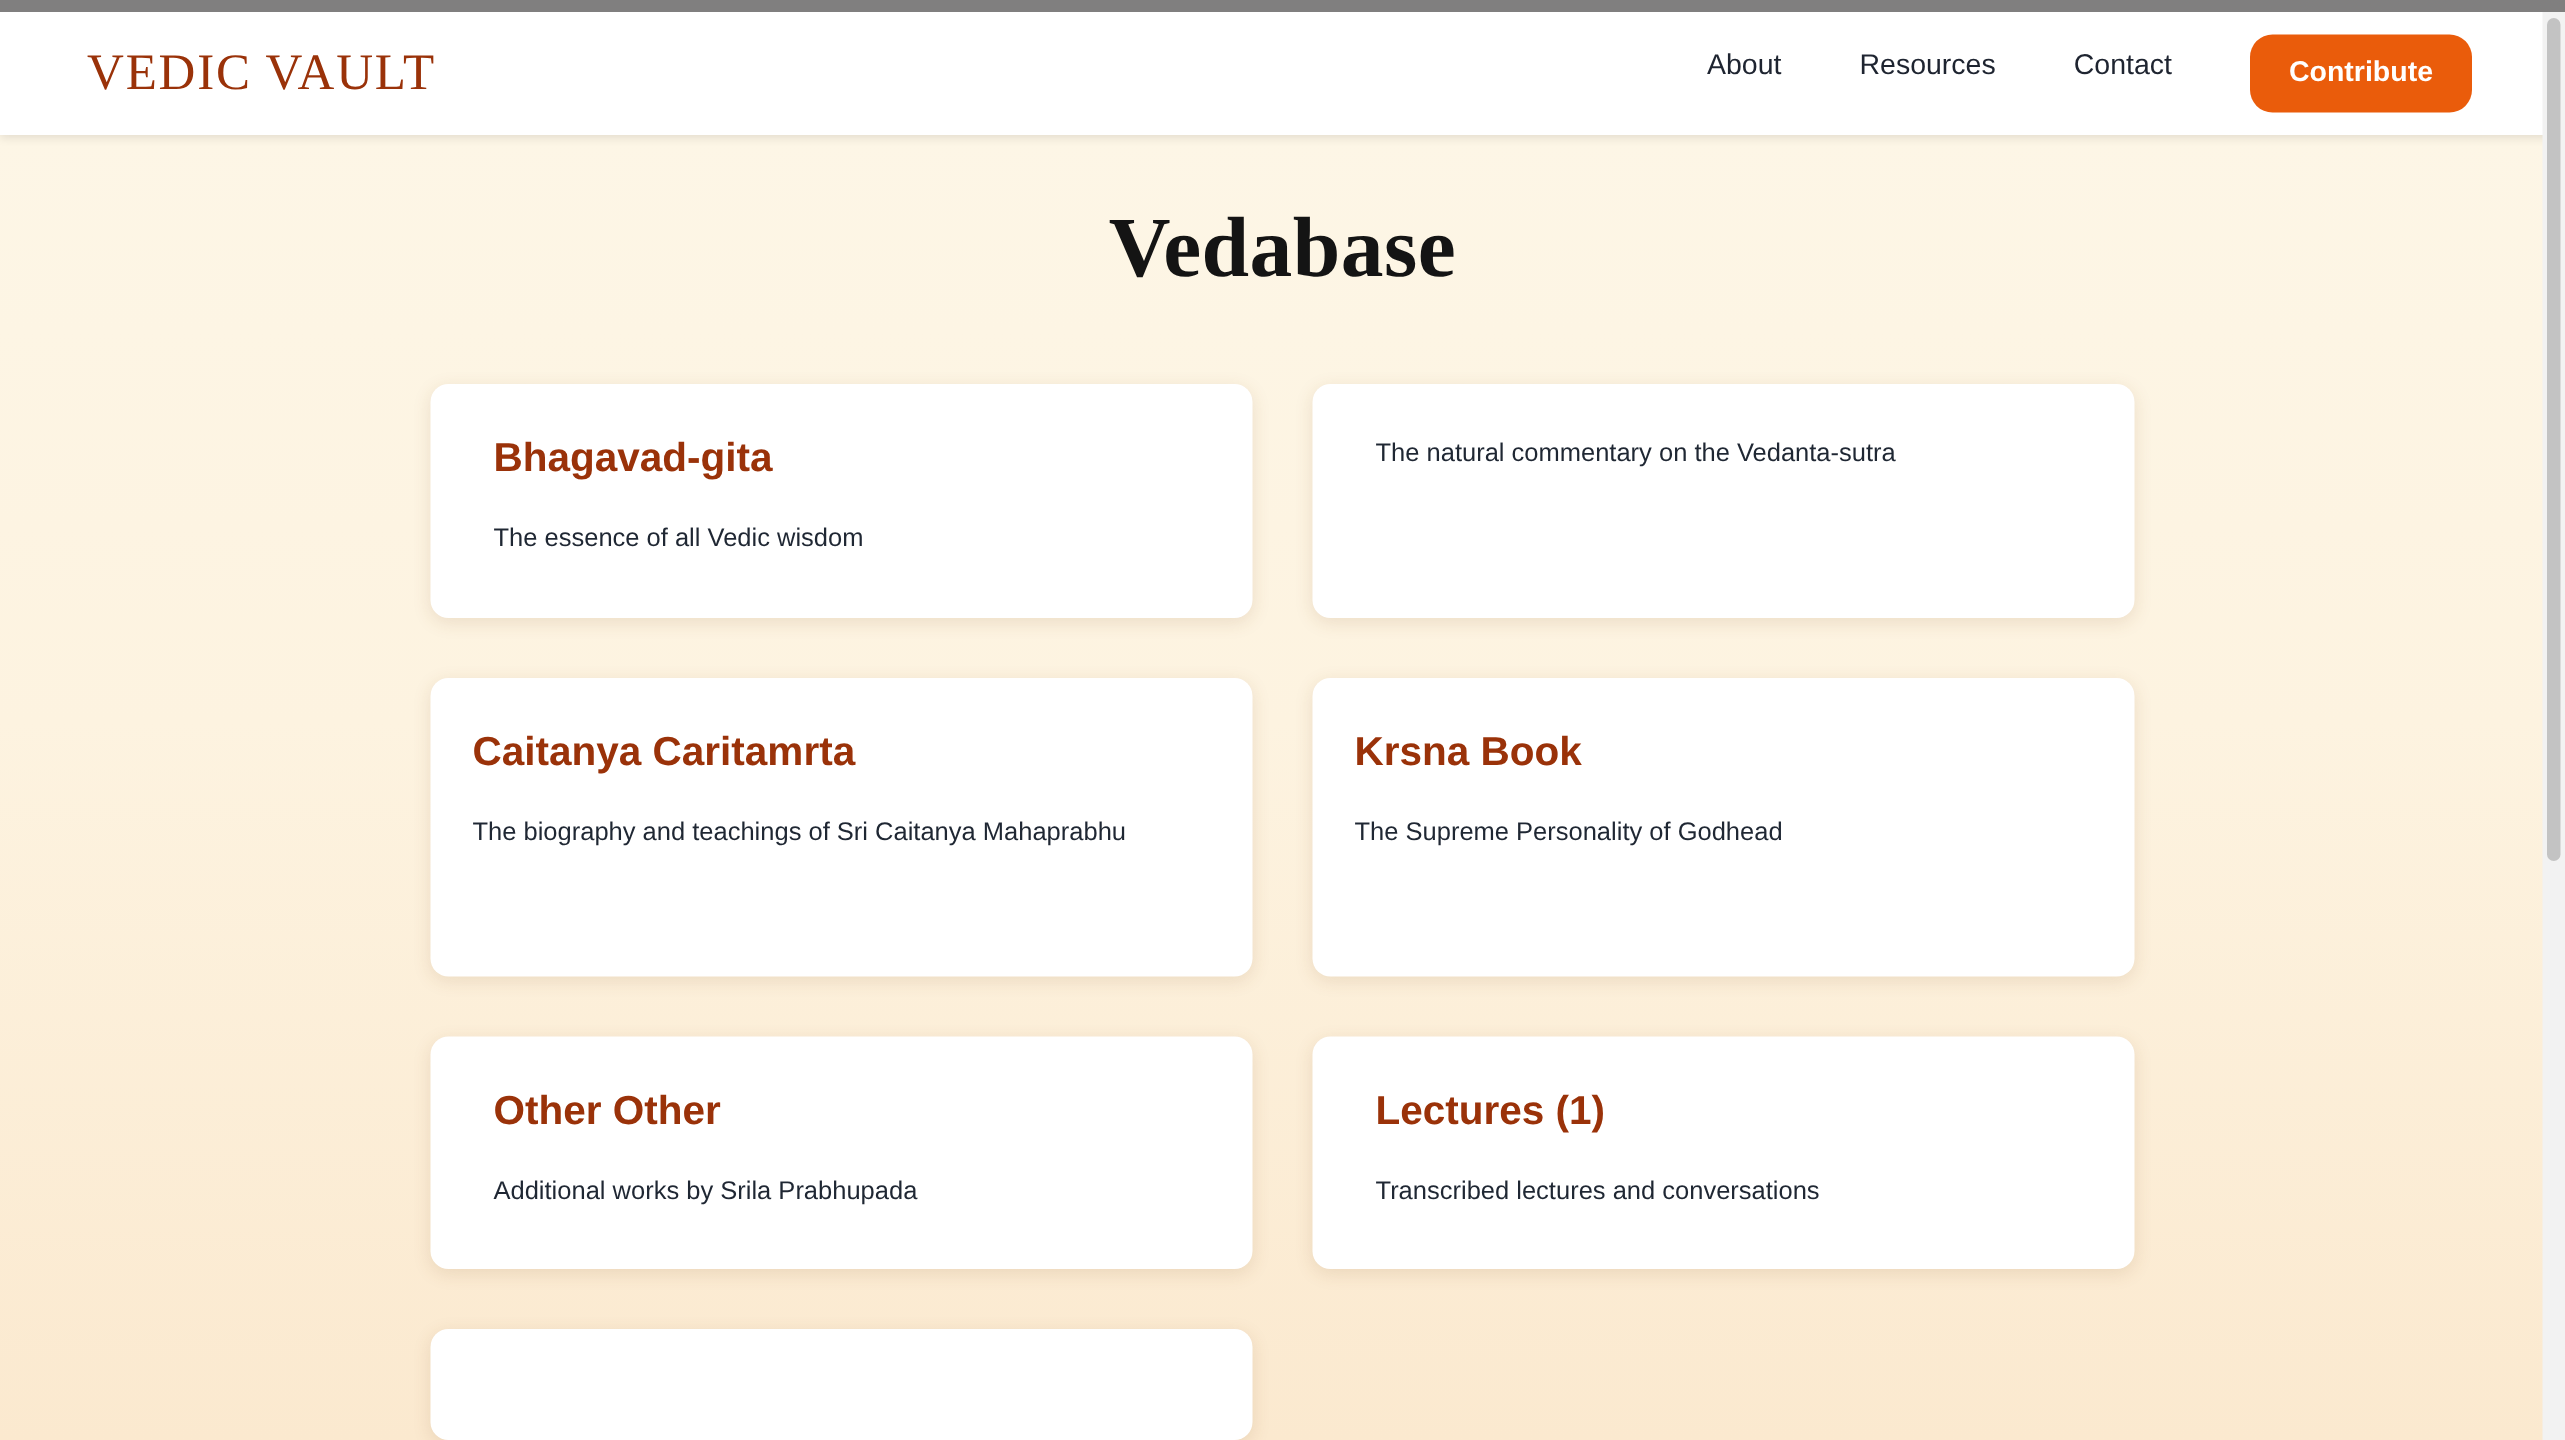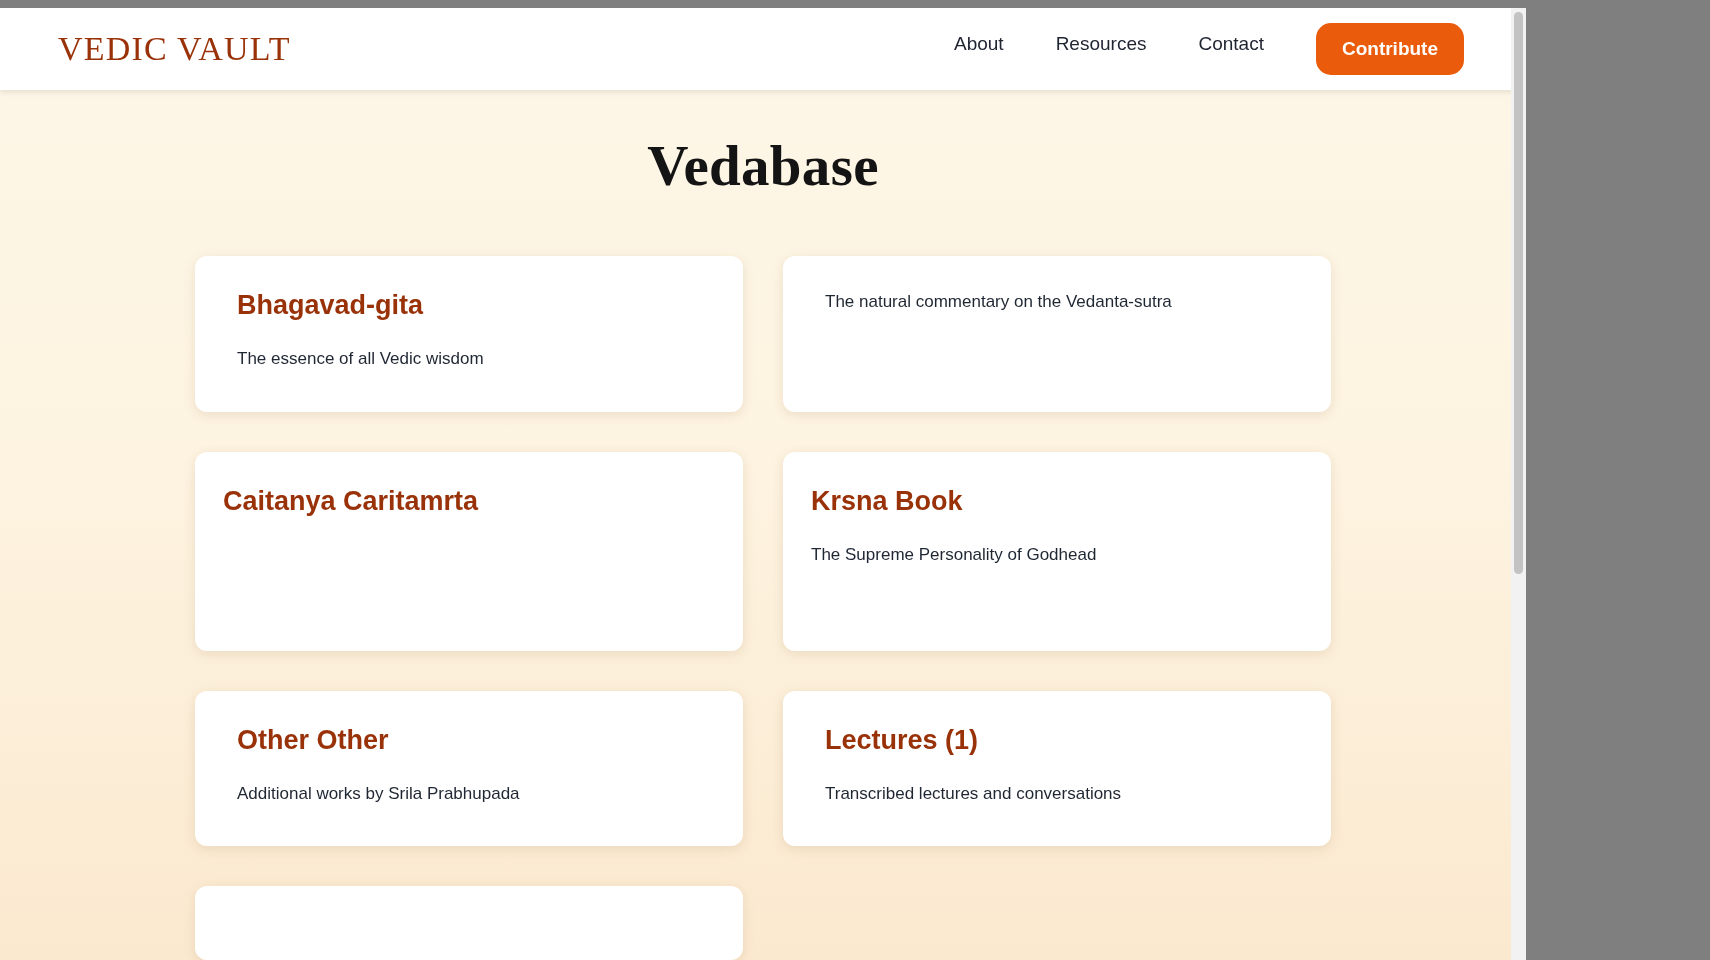--- a/index.html
+++ b/index.html
@@ -9,21 +9,21 @@
     height: 960px;
     overflow: hidden;
     background: #807f7f;
     font-family: "Liberation Sans", sans-serif;
   }
 
   #viewport {
     position: absolute;
     top: 8px;
     left: 0;
-    width: 1526px;
+    width: 1710px;
     height: 952px;
     background: #701a75;
     overflow: hidden;
   }
 
   
   #site-header {
     position: relative;
     height: 82px;
     background: #ffffff;
@@ -171,20 +171,21 @@
         <div class="card-title">Bhagavad-gita</div>
         <div class="card-desc">The essence of all Vedic wisdom</div>
       </div>
 
       <div class="book-card">
         <div class="card-desc">The natural commentary on the Vedanta-sutra</div>
       </div>
 
       <div class="book-card card-tall">
         <div class="card-title">Caitanya Caritamrta</div>
+        <div class="card-desc">The biography and teachings of Sri Caitanya Mahaprabhu</div>
       </div>
 
       <div class="book-card card-tall">
         <div class="card-title">Krsna Book</div>
         <div class="card-desc">The Supreme Personality of Godhead</div>
       </div>
 
       <div class="book-card">
         <div class="card-title">Other Other</div>
         <div class="card-desc">Additional works by Srila Prabhupada</div>

